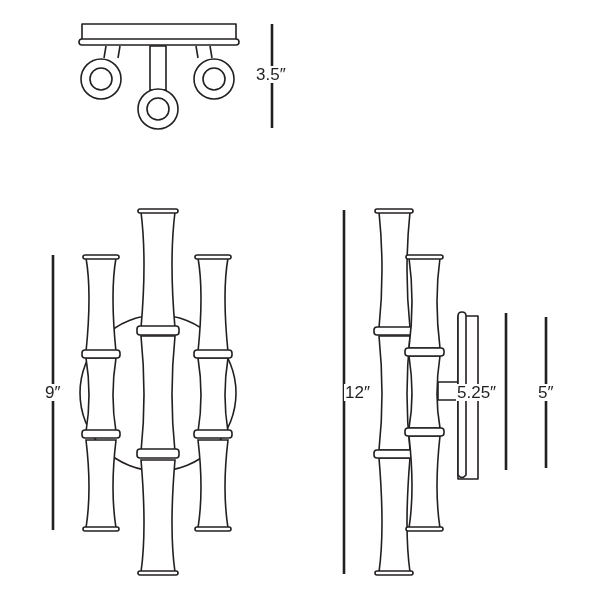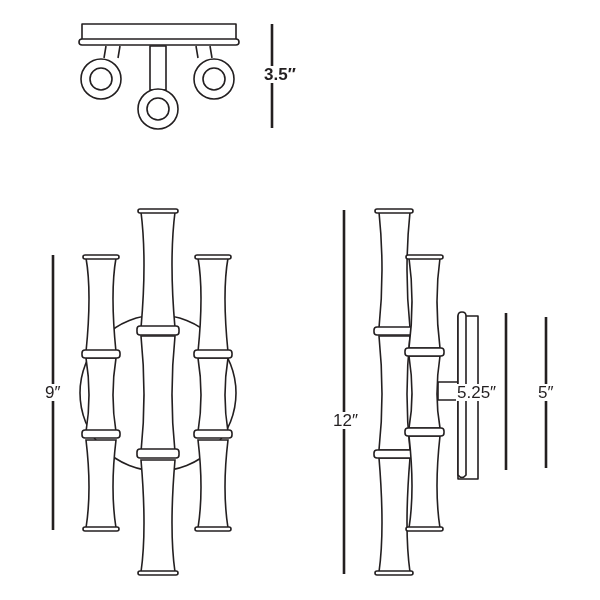--- a/index.html
+++ b/index.html
@@ -71,17 +71,17 @@
     <rect class="fw" x="406" y="255" width="37" height="4" rx="2"></rect>
     <rect class="fw" x="405" y="348" width="39" height="8" rx="3"></rect>
     <rect class="fw" x="405" y="428" width="39" height="8" rx="3"></rect>
     <rect class="fw" x="406" y="527" width="37" height="4" rx="2"></rect>
     <line class="dim" x1="344" y1="210" x2="344" y2="574"></line>
     <line class="dim" x1="506" y1="313" x2="506" y2="470"></line>
     <line class="dim" x1="546" y1="317" x2="546" y2="468"></line>
   </g>
 </svg>
 
-<span class="lbl" style="left:263px;top:66px;font-weight:bold;">3.5″</span>
+<span class="lbl" style="left:255px;top:66px;">3.5″</span>
 <span class="lbl" style="left:44px;top:384px;">9″</span>
-<span class="lbl" style="left:332px;top:384px;margin-top:28px;">12″</span>
+<span class="lbl" style="left:344px;top:384px;">12″</span>
 <span class="lbl" style="left:456px;top:384px;">5.25″</span>
 <span class="lbl" style="left:537px;top:384px;">5″</span>
 
 </body></html>

